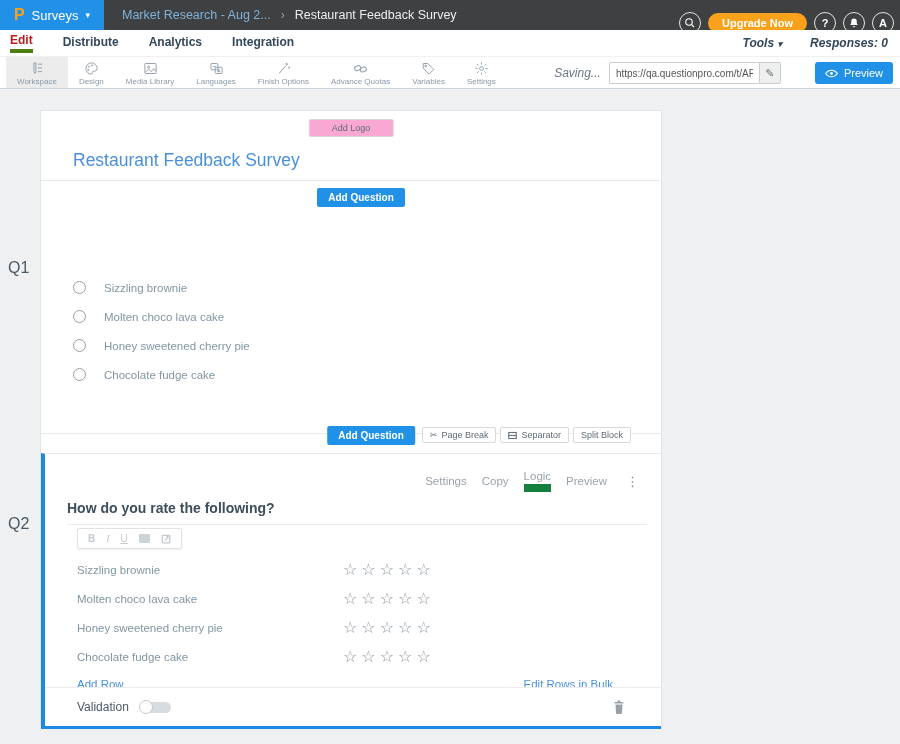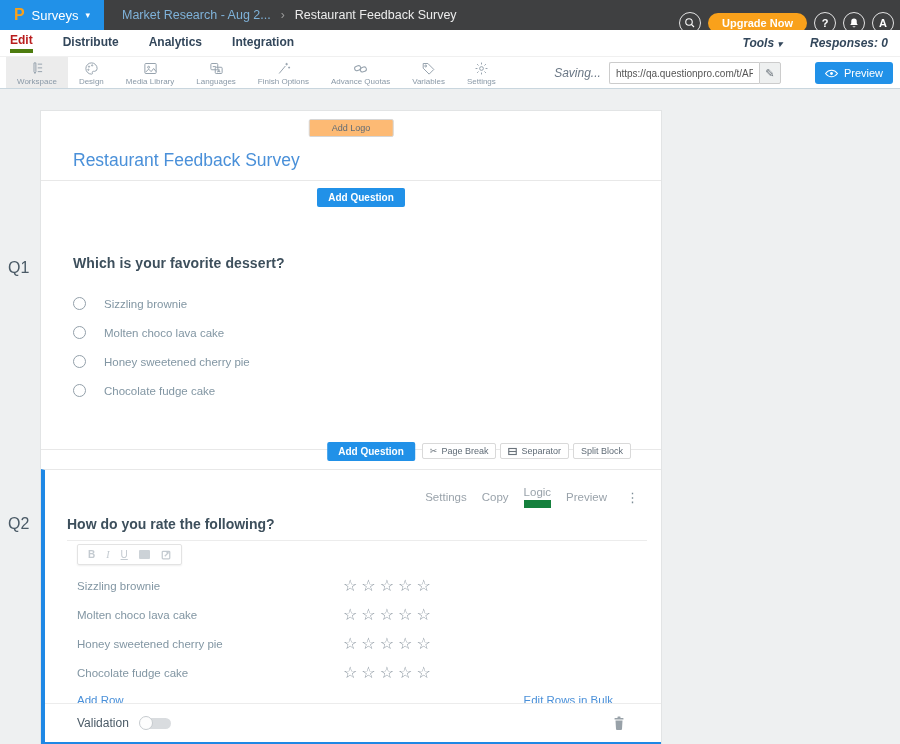--- a/index.html
+++ b/index.html
@@ -44,21 +44,21 @@
 
   
   .page { position:relative; height:655px; }
   .q-index { position:absolute; left:8px; font-size:16px; color:#4a5a66; }
   .q-index.q1 { top:170px; }
   .q-index.q2 { top:426px; }
 
   .card { position:absolute; left:40px; top:21px; width:622px; background:#fff; border:1px solid #e2e4e5; border-bottom:none; }
 
   .card-header { position:relative; height:70px; border-bottom:1px solid #e8e8e8; }
-  .add-logo-btn { position:absolute; left:50%; top:8px; transform:translateX(-50%); background:#fdba74; border:1px solid #d6d6d6; border-radius:2px; font-size:9px; color:#5f6b76; padding:3px 22px; font-family:inherit; cursor:pointer; }
+  .add-logo-btn { position:absolute; left:50%; top:8px; transform:translateX(-50%); background:#f9a8d4; border:1px solid #d6d6d6; border-radius:2px; font-size:9px; color:#5f6b76; padding:3px 22px; font-family:inherit; cursor:pointer; }
   .survey-title { position:absolute; left:32px; top:39px; font-size:17.5px; color:#4a90d9; font-weight:normal; }
 
   .addq-row1 { padding:6px 0 4px; text-align:center; }
   .add-question-btn { background:#2191e8; color:#fff; border:none; border-radius:2px; font-size:10px; font-weight:bold; font-family:inherit; padding:4px 11px; cursor:pointer;margin-left:20px; }
 
   .q1-body { padding:44px 0 0 32px; }
   .q1-question { font-size:14px; color:#3d4f5c; font-weight:bold; letter-spacing:.1px; }
   .q1-options { margin-top:18px; }
   .q-option { display:flex; align-items:center; height:29px; cursor:pointer; }
   .radio { width:13px; height:13px; border:1px solid #93a0aa; border-radius:50%; background:#fff; flex:0 0 auto; }
@@ -239,21 +239,20 @@
       <div class="card-header">
         <button class="add-logo-btn">Add Logo</button>
         <h1 class="survey-title">Restaurant Feedback Survey</h1>
       </div>
 
       <div class="addq-row1">
         <button class="add-question-btn">Add Question</button>
       </div>
 
       <div class="q1-body">
-        <div class="q1-question">Which is your favorite dessert?</div>
         <div class="q1-options">
           <div class="q-option">
             <span class="radio"></span>
             <span class="q-option-label">Sizzling brownie</span>
           </div>
           <div class="q-option">
             <span class="radio"></span>
             <span class="q-option-label">Molten choco lava cake</span>
           </div>
           <div class="q-option">

